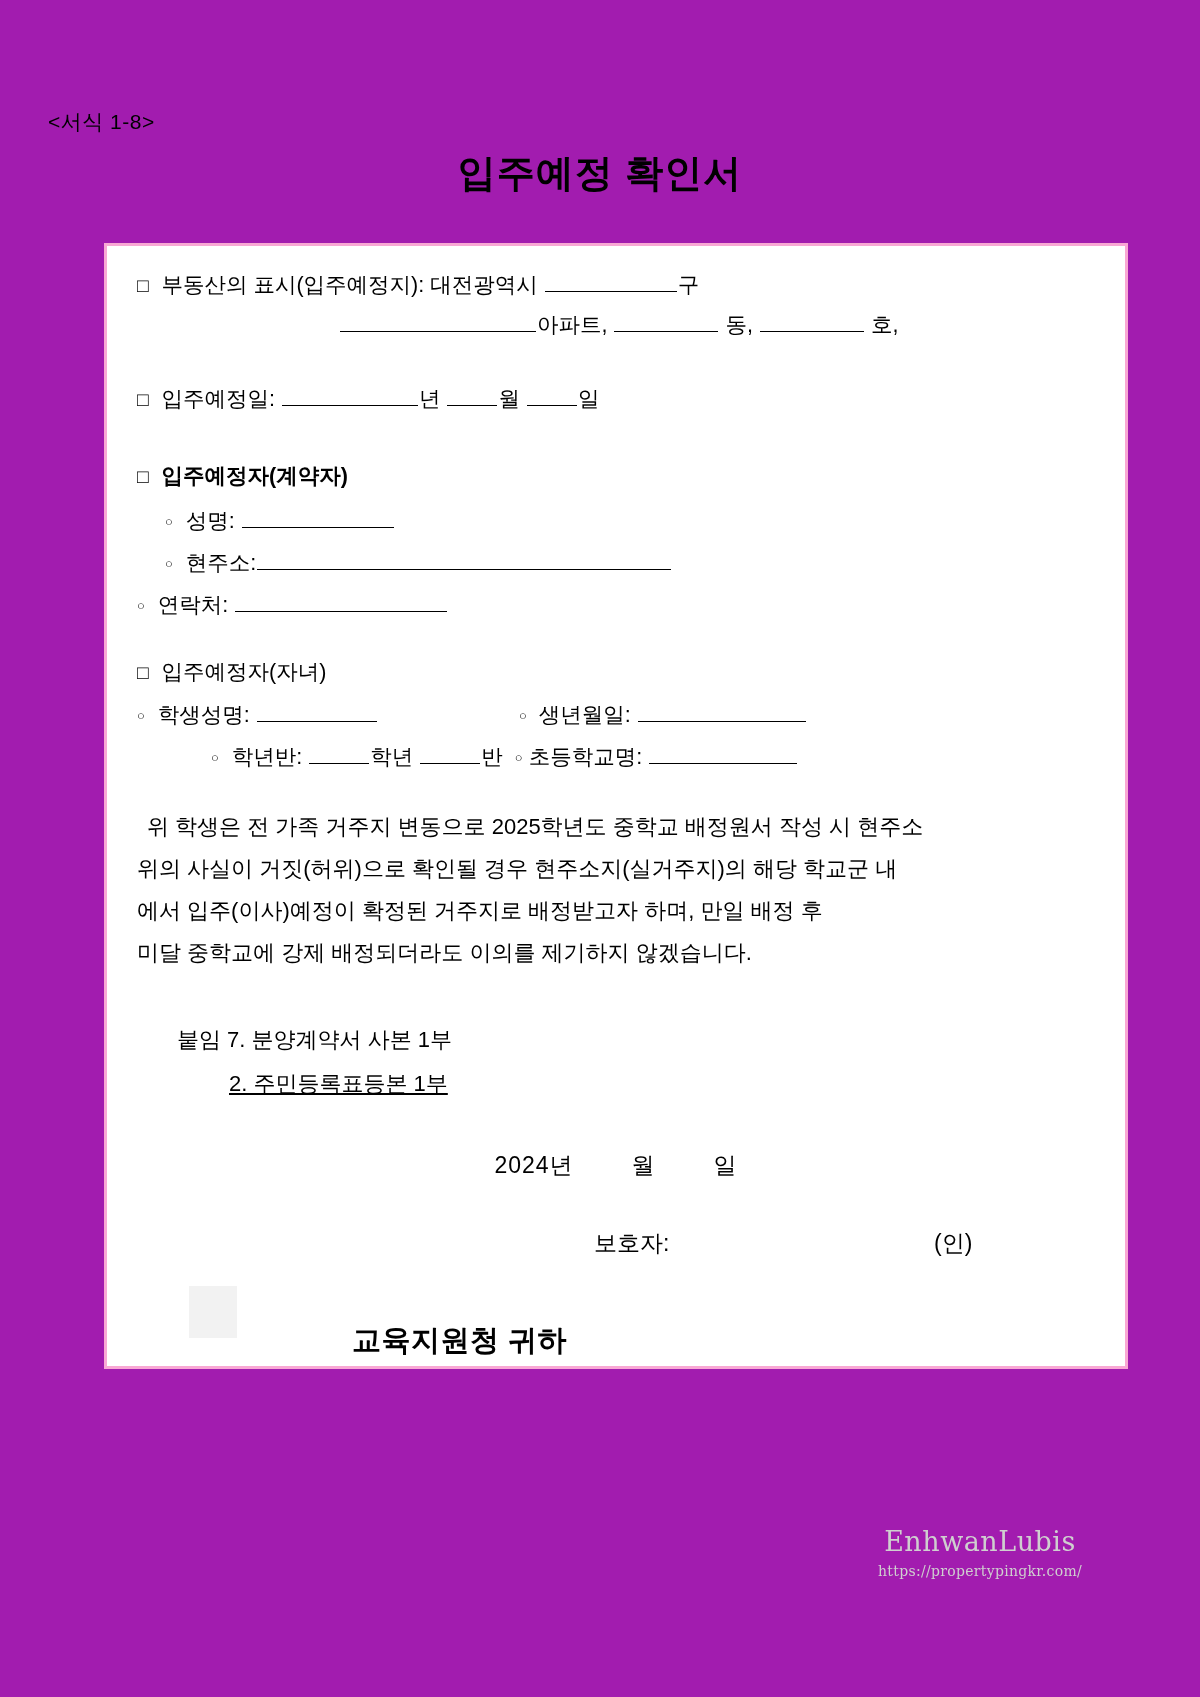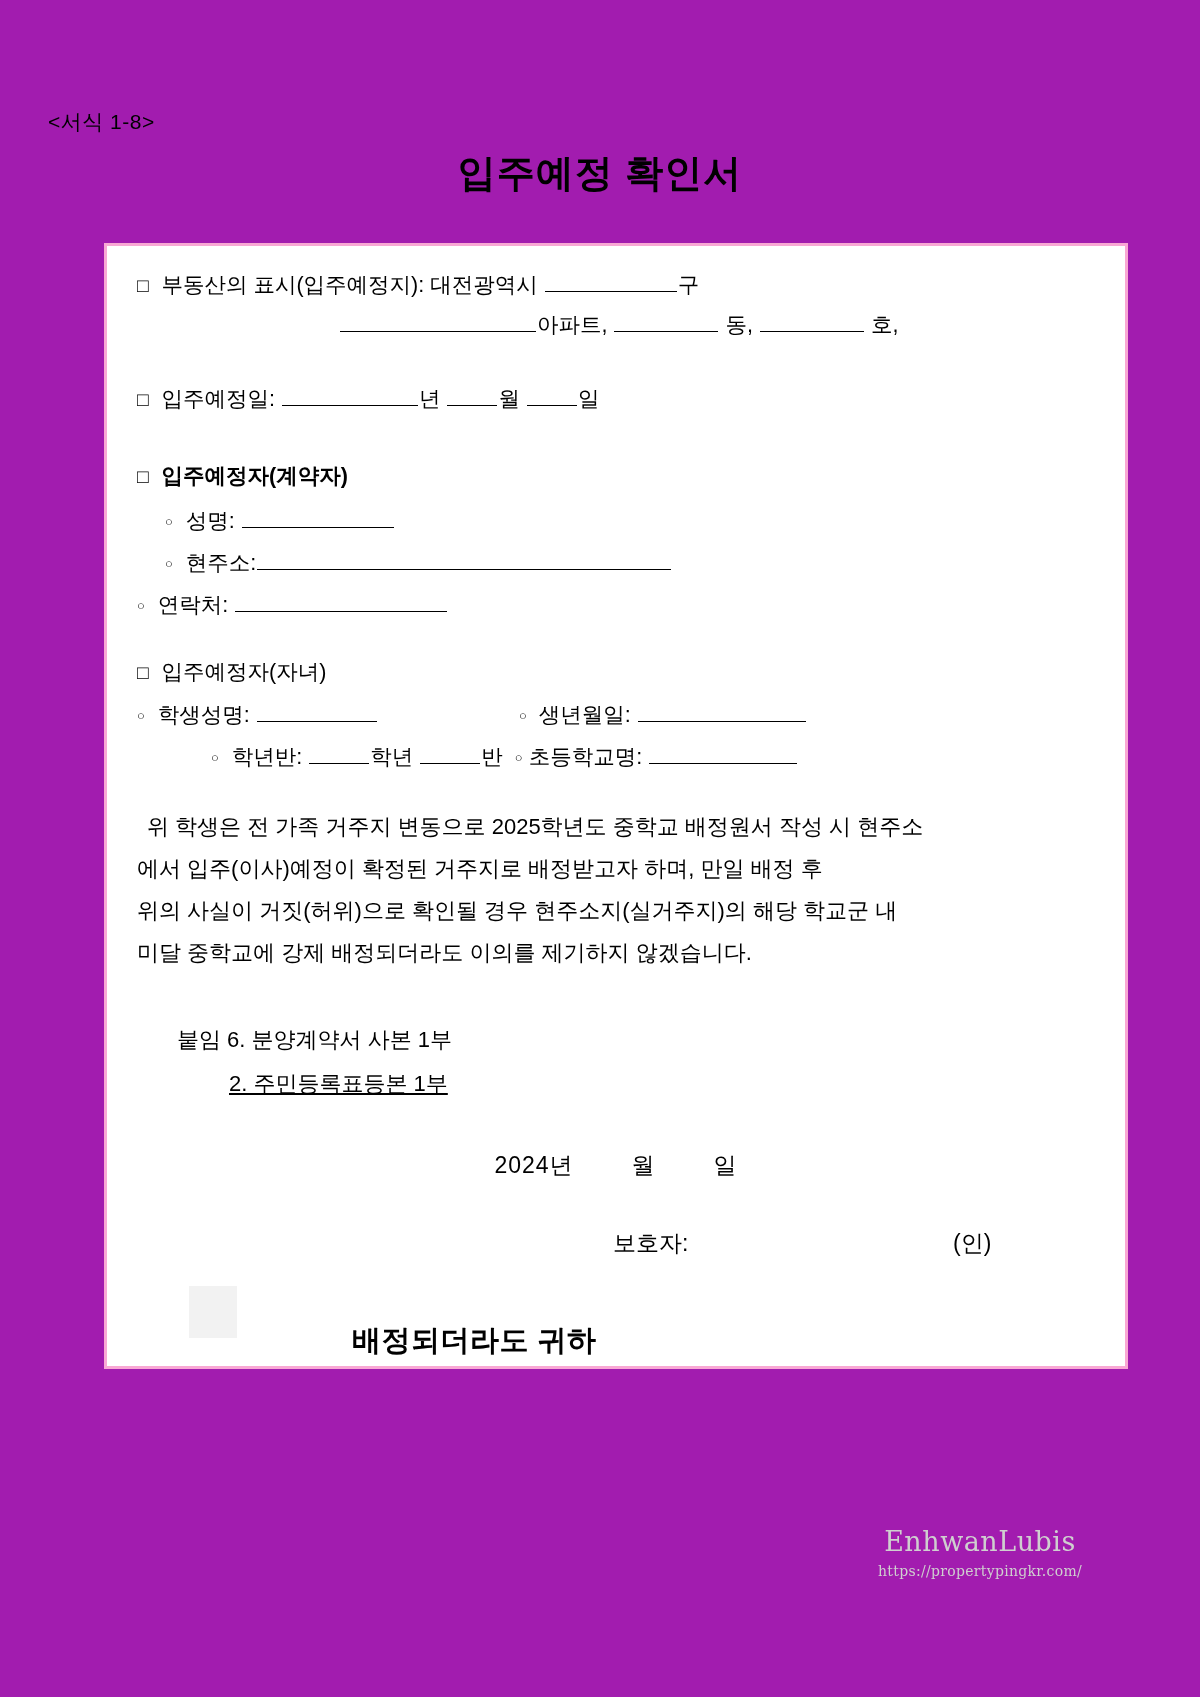--- a/index.html
+++ b/index.html
@@ -140,21 +140,21 @@
     top: 904px;
     text-align: center;
     font-size: 23px;
     letter-spacing: 1px;
   }
   .date-line .sp { display: inline-block; width: 58px; }
 
   
   .guardian {
     position: absolute;
-    left: 506px;
+    left: 487px;
     top: 982px;
     font-size: 23px;
   }
   .guardian .seal {
     position: absolute;
     left: 340px;
     top: 0;
     white-space: nowrap;
   }
 
@@ -261,41 +261,41 @@
         <span class="blank b-school"></span>
       </div>
 
       <div class="row ci-inline" style="left:412px; top:452px;">
         <span>생년월일:</span>
         <span class="blank b-bday"></span>
       </div>
 
       <div class="para">
         <div class="pline first">위 학생은 전 가족 거주지 변동으로 2025학년도 중학교 배정원서 작성 시 현주소</div>
+        <div class="pline">위의 사실이 거짓(허위)으로 확인될 경우 현주소지(실거주지)의 해당 학교군 내</div>
         <div class="pline">에서 입주(이사)예정이 확정된 거주지로 배정받고자 하며, 만일 배정 후</div>
-        <div class="pline">위의 사실이 거짓(허위)으로 확인될 경우 현주소지(실거주지)의 해당 학교군 내</div>
         <div class="pline">미달 중학교에 강제 배정되더라도 이의를 제기하지 않겠습니다.</div>
       </div>
 
       <div class="attach">
-        <div>붙임 6. 분양계약서 사본 1부</div>
+        <div>붙임 7. 분양계약서 사본 1부</div>
         <div class="a2">2. 주민등록표등본 1부</div>
       </div>
 
       <div class="date-line">
         <span>2024년</span><span class="sp"></span><span>월</span><span class="sp"></span><span>일</span>
       </div>
 
       <div class="guardian">
         <span>보호자:</span>
         <span class="seal">(인)</span>
       </div>
 
       <div class="office-mask"></div>
-      <div class="office">배정되더라도 귀하</div>
+      <div class="office">교육지원청 귀하</div>
 
     </div>
   </div>
 
   <div class="watermark">
     <div class="wm-name">EnhwanLubis</div>
     <div class="wm-url">https://propertypingkr.com/</div>
   </div>
 
 </div>

